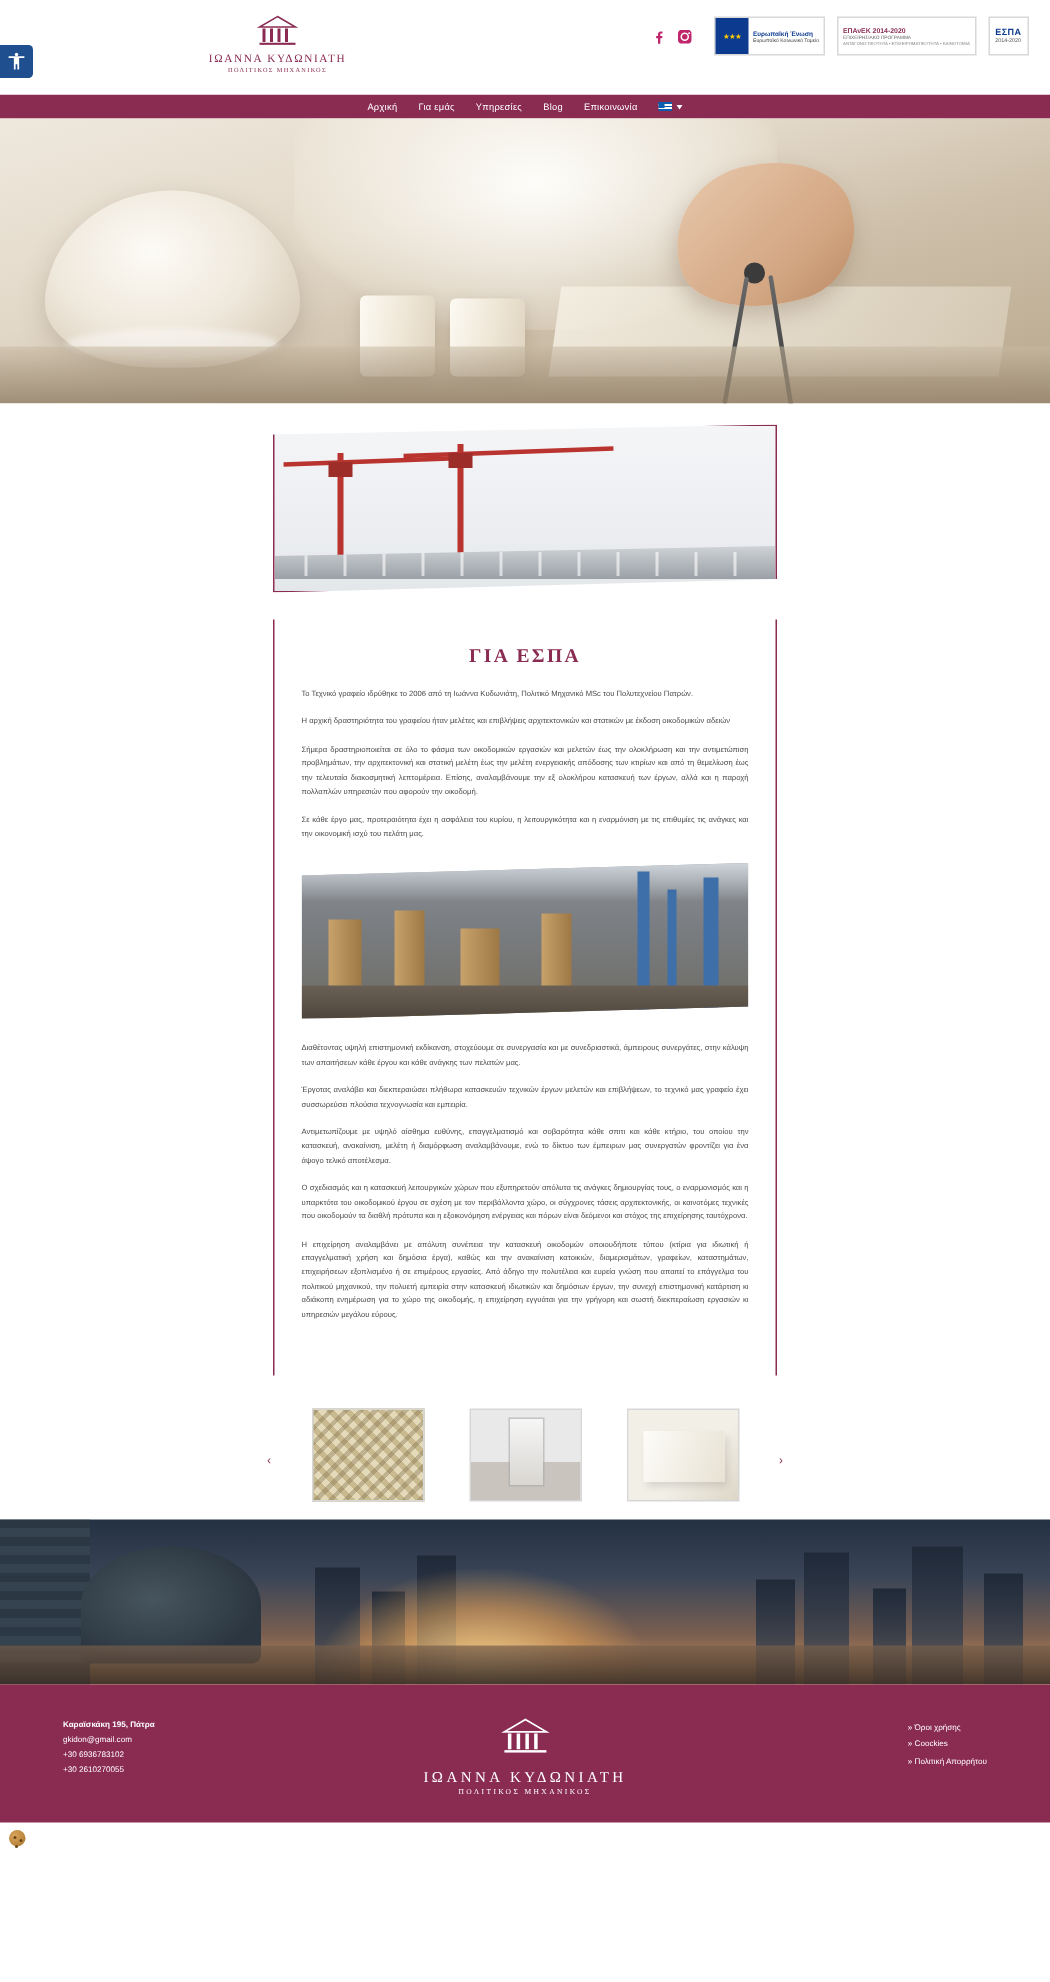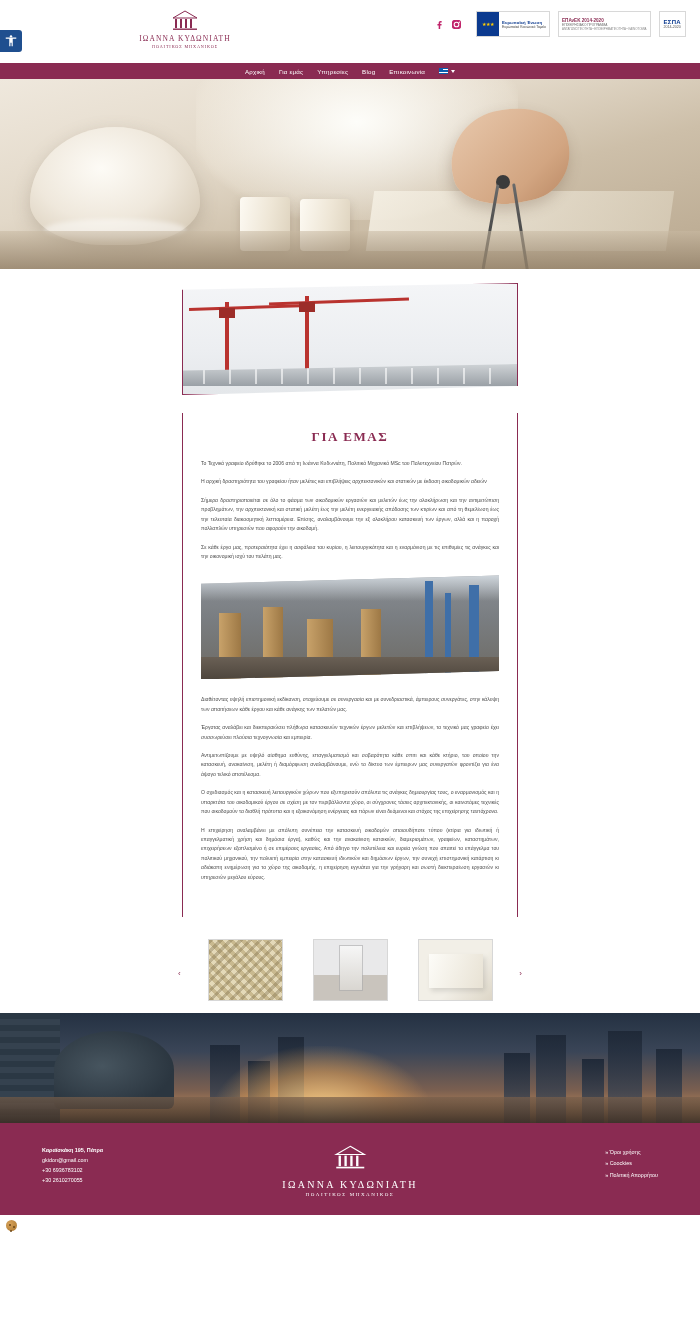--- a/index.html
+++ b/index.html
@@ -414,21 +414,21 @@
         <div class="slab" style="left:202px"></div>
       <div class="slab" style="left:228px"></div>
         <div class="slab" style="left:254px"></div>
       <div class="slab" style="left:280px"></div>
         <div class="slab" style="left:306px"></div>
     </div>
   </div>
 </div>
 
 <section class="about">
-  <h1 class="about-title">ΓΙΑ ΕΜΑΣ</h1>
+  <h1 class="about-title">ΓΙΑ ΕΣΠΑ</h1>
 
   <p>Το Τεχνικό γραφείο ιδρύθηκε το 2006 από τη Ιωάννα Κυδωνιάτη, Πολιτικό Μηχανικό MSc του Πολυτεχνείου Πατρών.</p>
   <p>Η αρχική δραστηριότητα του γραφείου ήταν μελέτες και επιβλήψεις αρχιτεκτονικών και στατικών με έκδοση οικοδομικών αδειών</p>
   <p>Σήμερα δραστηριοποιείται σε όλο το φάσμα των οικοδομικών εργασιών και μελετών έως την ολοκλήρωση και την αντιμετώπιση προβλημάτων, την αρχιτεκτονική και στατική μελέτη έως την μελέτη ενεργειακής απόδοσης των κτιρίων και από τη θεμελίωση έως την τελευταία διακοσμητική λεπτομέρεια. Επίσης, αναλαμβάνουμε την εξ ολοκλήρου κατασκευή των έργων, αλλά και η παροχή πολλαπλών υπηρεσιών που αφορούν την οικοδομή.</p>
   <p>Σε κάθε έργο μας, προτεραιότητα έχει η ασφάλεια του κυρίου, η λειτουργικότητα και η εναρμόνιση με τις επιθυμίες τις ανάγκες και την οικονομική ισχύ του πελάτη μας.</p>
 
   <div class="about-img">
     <div class="sky"></div>
     <div class="col c1"></div>
     <div class="col c2"></div>

